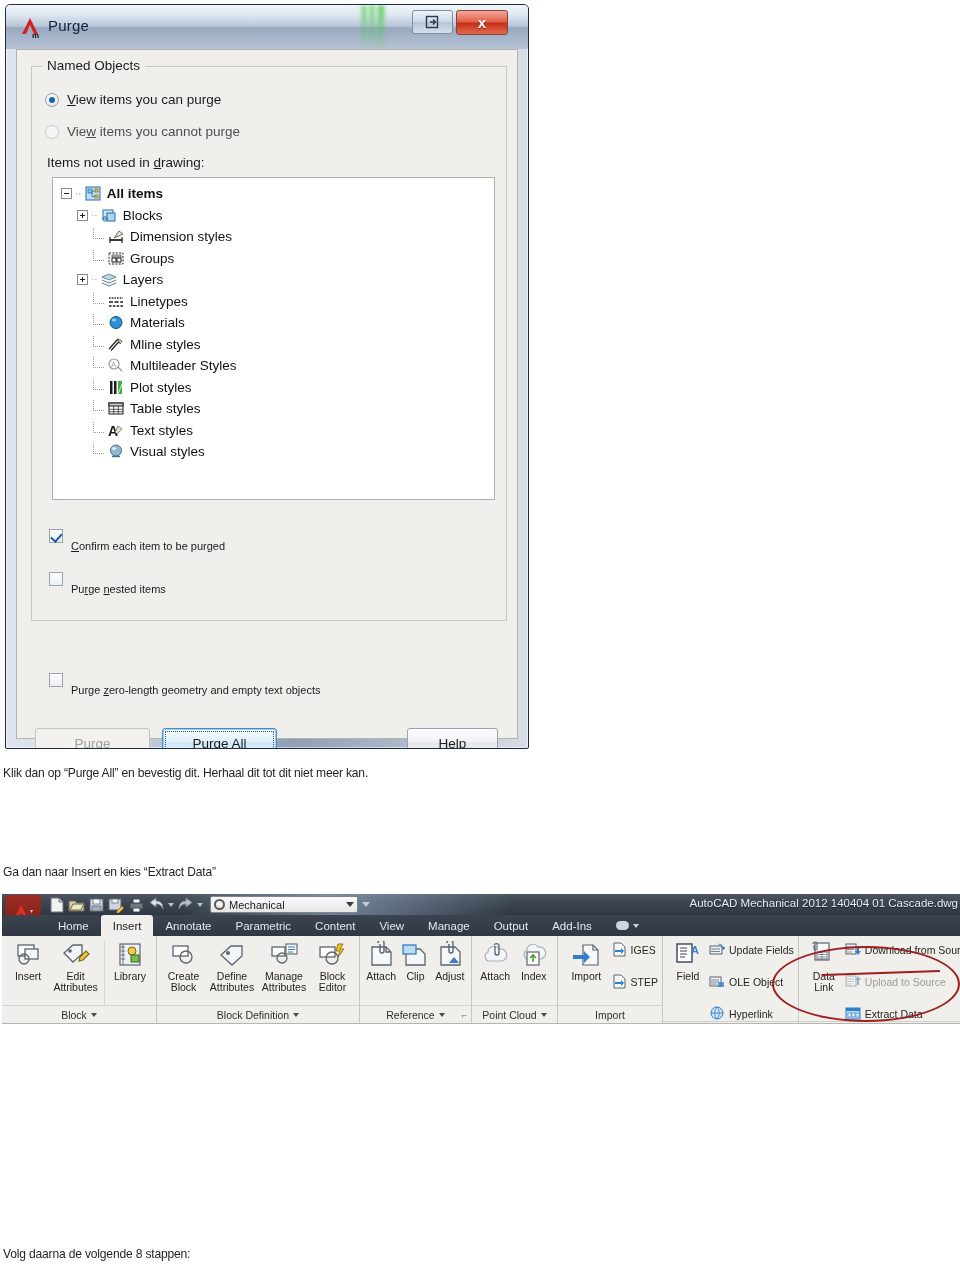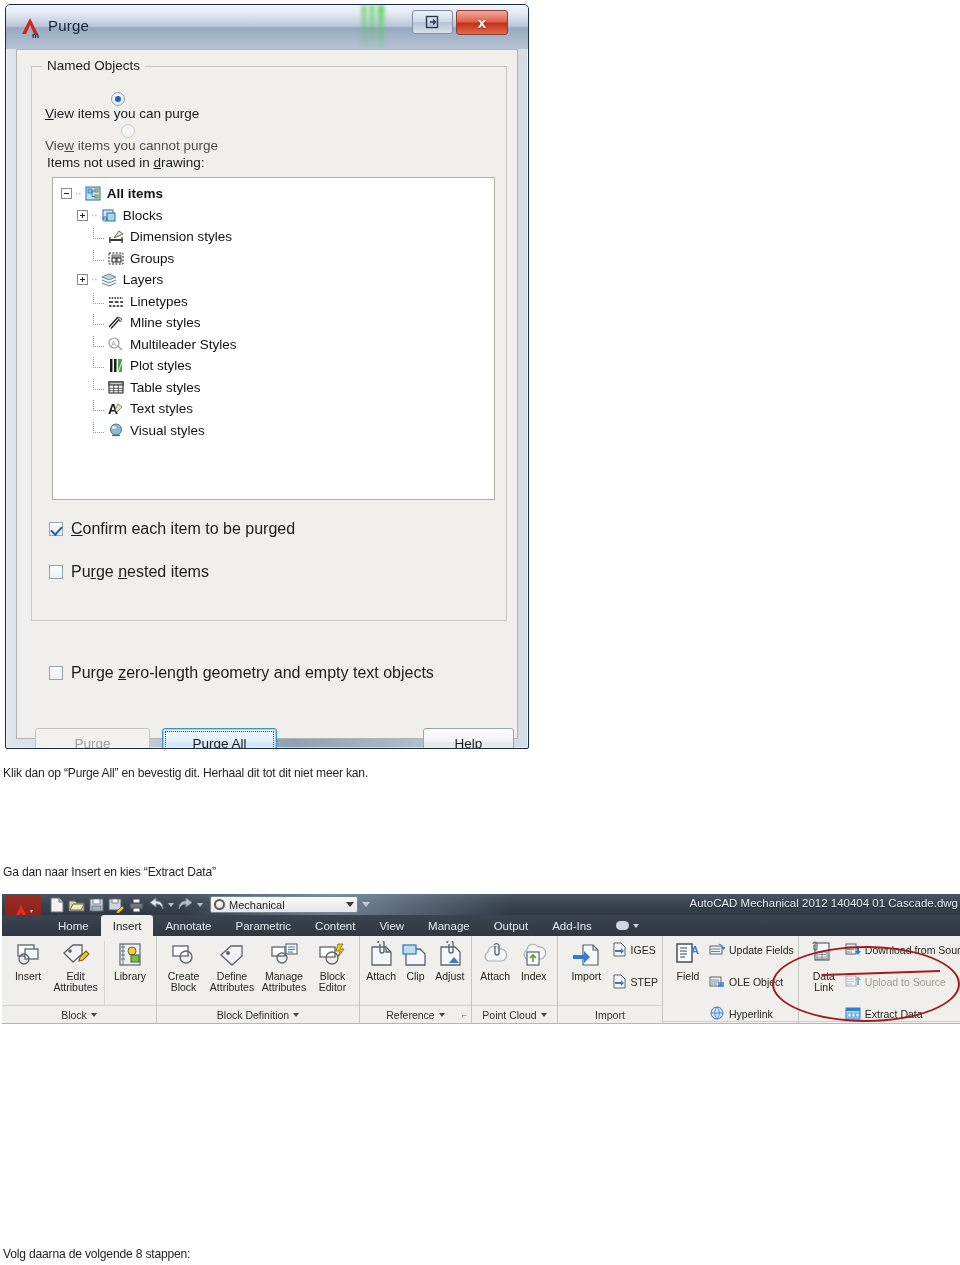--- a/index.html
+++ b/index.html
@@ -58,21 +58,21 @@
   }
   .groupbox {
     position:absolute; border:1px solid #c8c8c2;
     background:transparent;
   }
   .groupbox > .gb-label {
     position:absolute; top:-9px; left:10px; padding:0 5px;
     background:#f0efeb; font-size:13.5px; color:#1c1c1c;
   }
 
-  .radio-row { position:absolute; display:flex; align-items:center;flex-direction:column; }
+  .radio-row { position:absolute; display:flex; align-items:center; }
   .radio {
     width:14px; height:14px; border-radius:50%;
     border:1px solid #9aa2ab;
     background:radial-gradient(circle at 45% 35%, #ffffff 0%, #e4e9ee 70%, #c9d0d8 100%);
     margin-right:8px; flex:none; position:relative;
   }
   .radio.checked::after {
     content:""; position:absolute; left:3px; top:3px; width:6px; height:6px;
     border-radius:50%; background:#1a66b2;
   }
@@ -114,21 +114,21 @@
   .chk-row { position:absolute; display:flex; align-items:center; }
   .chk {
     width:14px; height:14px; flex:none; margin-right:8px;
     border:1px solid #9aa2ab; background:linear-gradient(to bottom,#fbfcfd,#eceff2);
     position:relative;
   }
   .chk.checked::after {
     content:""; position:absolute; left:3px; top:1px; width:5px; height:9px;
     border:solid #1f5fa8; border-width:0 2px 2px 0; transform:rotate(42deg);
   }
-  .chk-label { font-size:16px; color:#1c1c1c; white-space:nowrap; }
+  .chk-label { font-size:11px; color:#1c1c1c; white-space:nowrap;margin-top:20px; }
 
   .dlg-btn {
     position:absolute; height:30px; border:1px solid #9aa4b0; border-radius:3px;
     background:linear-gradient(to bottom,#fbfcfd 0%, #f0f2f4 46%, #e3e6ea 50%, #eff1f4 100%);
     font-size:13.5px; color:#1c1c1c;
     display:flex; align-items:center; justify-content:center;
   }
   .dlg-btn.disabled { color:#a0a0a0; background:#f2f1ee; border-color:#c4c4be; }
   .dlg-btn.default {
     border:1px solid #3c8fd0;
@@ -378,20 +378,30 @@
           <span class="ticon">
             <svg width="18" height="17" viewBox="0 0 18 17">
               <path d="M2 5 h14" stroke="#1b1b1b" stroke-width="1.3" stroke-dasharray="1.5,1.2"></path>
               <path d="M2 9 h14" stroke="#1b1b1b" stroke-width="1.3" stroke-dasharray="4,1.6"></path>
               <path d="M2 13 h14" stroke="#1b1b1b" stroke-width="1.3" stroke-dasharray="2.5,1.3"></path>
             </svg>
           </span>
           <span class="tlabel">Linetypes</span>
         </div>
 
+        <div class="tree-row" style="padding-left:32px">
+          <span class="dots"></span>
+          <span class="ticon">
+            <svg width="18" height="17" viewBox="0 0 18 17">
+              <circle cx="9" cy="8.5" r="6" fill="#2a8fd4" stroke="#11537f"></circle>
+              <ellipse cx="7" cy="6" rx="2.4" ry="1.6" fill="#9fd8f5" opacity=".85"></ellipse>
+            </svg>
+          </span>
+          <span class="tlabel">Materials</span>
+        </div>
 
         <div class="tree-row" style="padding-left:32px">
           <span class="dots"></span>
           <span class="ticon">
             <svg width="18" height="17" viewBox="0 0 18 17">
               <path d="M2 13 L11 3 M4 14.5 L13 4.5" stroke="#1b1b1b" stroke-width="1.2"></path>
               <path d="M11 3 l4 2 -2 3 z" fill="#e8e2d0" stroke="#6a6a55"></path>
             </svg>
           </span>
           <span class="tlabel">Mline styles</span>
@@ -479,21 +489,21 @@
 
     <div class="dlg-btn disabled" style="left:18px; top:678px; width:115px;">Purge</div>
 
     <div class="dlg-btn default" style="left:145px; top:678px; width:115px; position:absolute;">
       <span class="focus-ring"></span>
       <span>Purge All</span>
     </div>
 
     <div class="dlg-btn" style="left:281px; top:678px; width:115px;margin-top:48px;">Close</div>
 
-    <div class="dlg-btn" style="left:390px; top:678px; width:91px;margin-left:16px;">Help</div>
+    <div class="dlg-btn" style="left:390px; top:678px; width:91px;">Help</div>
 
   </div>
 </div>
 
 <div class="doc-text" style="top:765px;">Klik dan op “Purge All” en bevestig dit. Herhaal dit tot dit niet meer kan.</div>
 <div class="doc-text" style="top:864px;">Ga dan naar Insert en kies “Extract Data”</div>
 <div class="doc-text" style="top:1246px;">Volg daarna de volgende 8 stappen:</div>
 
 <div id="ribbon">
 

